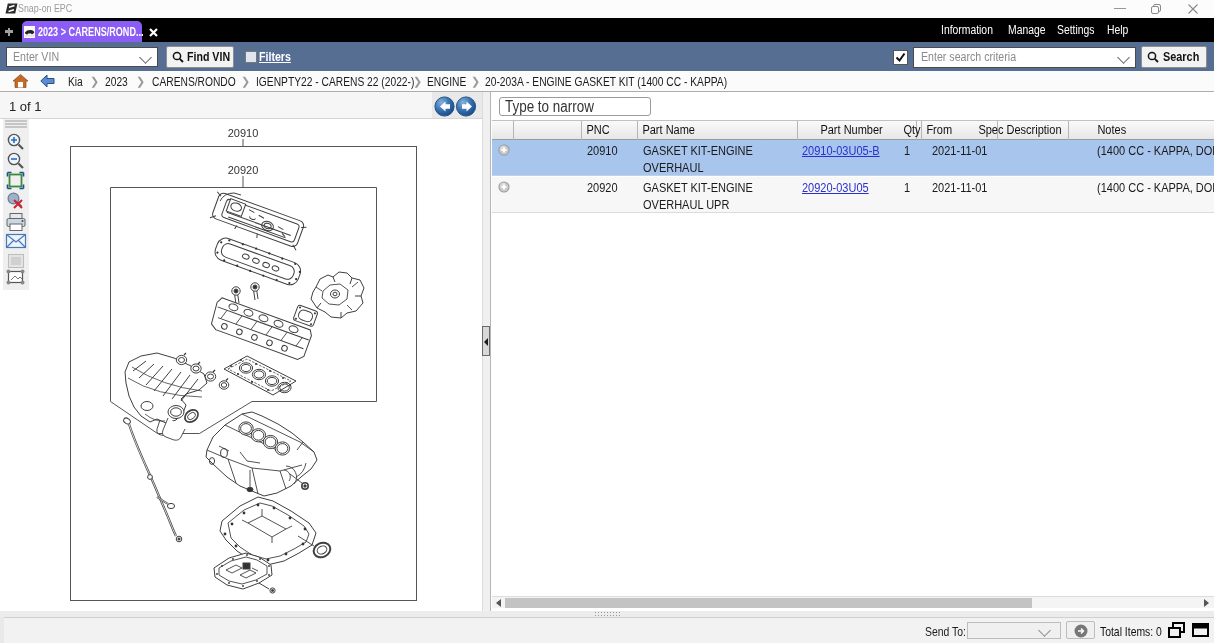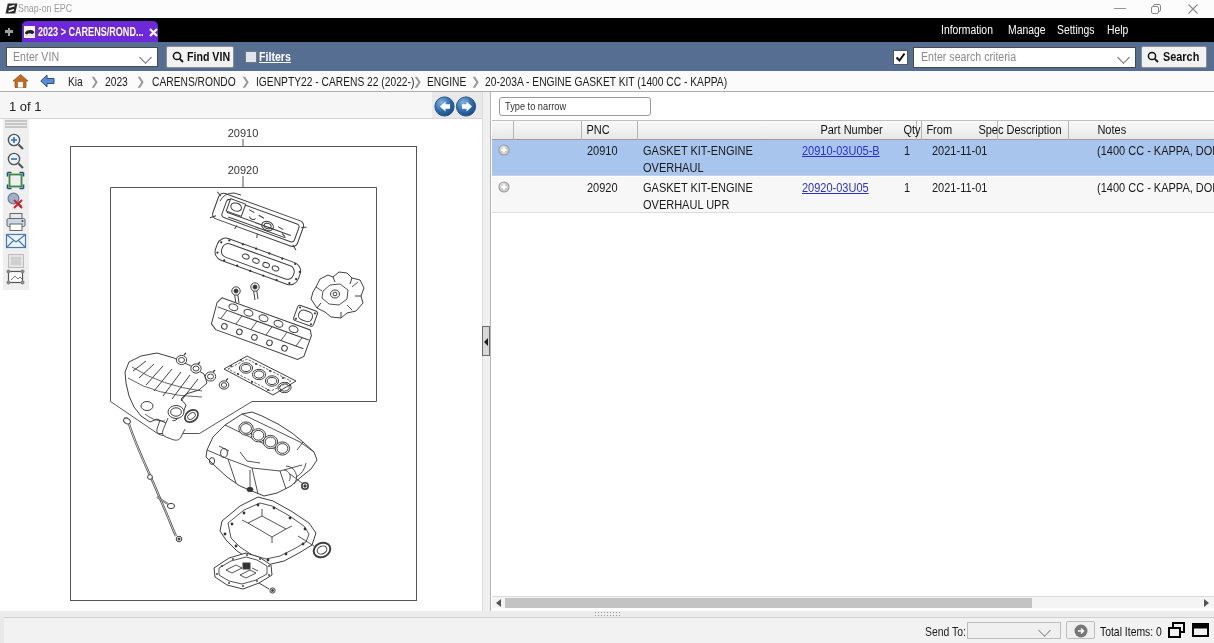--- a/index.html
+++ b/index.html
@@ -11,21 +11,21 @@
 
 #titlebar { position:absolute; left:0; top:0; width:1214px; height:18px; background:#fcfcfc; }
 #titletext { position:absolute; left:18px; top:2px; font-size:11.5px; color:#9b9b9b; }
 .winctl { position:absolute; top:0px; color:#8a8a8a; font-size:12px; }
 
 
 #tabbar { position:absolute; left:0; top:18px; width:1214px; height:24px; background:#000; }
 #plusbtn { position:absolute; left:5px; top:28px; width:7px; height:7px; }
 #plusbtn:before { content:""; position:absolute; left:0; top:2.4px; width:8px; height:2.6px; background:#9f9f9f; }
 #plusbtn:after { content:""; position:absolute; left:2.7px; top:0; width:2.6px; height:8px; background:#9f9f9f; }
-#tab { position:absolute; left:22px; top:21px; width:136px; height:21px; background:#6d28d9; border-radius:5px 5px 0 0; }
+#tab { position:absolute; left:22px; top:21px; width:120px; height:21px; background:#8b5cf6; border-radius:5px 5px 0 0; }
 #tabtxt { position:absolute; left:16px; top:4px; color:#fff; font-size:12px; font-weight:bold; white-space:nowrap; transform:scaleX(0.755); transform-origin:0 50%; }
 #tabx { position:absolute; left:127px; top:5px; }
 .menuitem { position:absolute; top:23px; color:#fff; font-size:12.5px; transform:scaleX(0.83); transform-origin:0 50%; white-space:nowrap; }
 
 
 #toolbar { position:absolute; left:0; top:42px; width:1214px; height:29px; background:#576e93; }
 #vininput { position:absolute; left:6px; top:47px; width:152px; height:20px; background:#fff; border:1px solid #4a4a4a; color:#8a8a8a; font-size:12.5px; line-height:18px; padding-left:6px; }
 #vininput span,#srchinput span { display:inline-block; transform:scaleX(0.85); transform-origin:0 50%; white-space:nowrap; }
 .chev { position:absolute; width:9px; height:9px; border-right:1.6px solid #666; border-bottom:1.6px solid #666; transform:rotate(45deg); }
 .btn { position:absolute; background:#f2f2f2; border:1px solid #8f8f8f; border-radius:2px; font-size:12.5px; font-weight:bold; color:#111; text-align:center; }
@@ -45,21 +45,21 @@
 #canvas { position:absolute; left:0; top:26px; width:482px; height:493px; background:#fff; border-top:1px solid #d5d5d5; }
 #lefttools { position:absolute; left:3px; top:27px; width:26px; height:171px; background:#efefef; }
 
 
 #divider { position:absolute; left:482px; top:92px; width:8px; height:519px; background:#f0f0f0; border-left:1px solid #dcdcdc; }
 #divhandle { position:absolute; left:482px; top:326px; width:8px; height:30px; background:#d8d8d8; border:1px solid #6a6a6a; }
 #divhandle:after { content:""; position:absolute; left:1px; top:11px; width:0; height:0; border-right:4px solid #1a1a1a; border-top:4px solid transparent; border-bottom:4px solid transparent; }
 
 
 #rightpanel { position:absolute; left:490px; top:92px; width:724px; height:519px; background:#fff; border-left:1px solid #b5b5b5; }
-#narrow { position:absolute; left:8px; top:5px; width:152px; height:19px; border:1px solid #9a9a9a; border-radius:3px; background:#fff; font-size:11px; color:#333; line-height:17px; padding-left:5px; }
+#narrow { position:absolute; left:8px; top:5px; width:152px; height:19px; border:1px solid #9a9a9a; border-radius:3px; background:#fff; font-size:16px; color:#333; line-height:17px; padding-left:5px; }
 #tblhead { position:absolute; left:1px; top:28px; width:723px; height:20px; background:linear-gradient(#fafafa,#e7e7e7); border-top:1px solid #c0c0c0; border-bottom:1px solid #9a9a9a; }
 .hcell { position:absolute; top:0; height:20px; border-right:1px solid #b5b5b5; font-size:12.5px; color:#111; line-height:19px; }
 .hcell span { display:inline-block; padding-left:5px; white-space:nowrap; transform:scaleX(0.88); transform-origin:0 50%; }
 .row { position:absolute; left:1px; width:723px; height:36px; }
 .cell { position:absolute; font-size:12.5px; color:#1a1a1a; line-height:17px; transform:scaleX(0.88); transform-origin:0 50%; white-space:nowrap; }
 a.plink { color:#2b32cc; text-decoration:underline; }
 
 
 #hscroll { position:absolute; left:1px; top:504px; width:723px; height:12px; background:#f4f4f4; border-top:1px solid #dcdcdc; }
 #hthumb { position:absolute; left:13px; top:1px; width:527px; height:10px; background:#c3c3c3; }
@@ -462,20 +462,21 @@
 
 <div id="divider"></div>
 <div id="divhandle"></div>
 
 <div id="rightpanel">
   <div id="narrow"><span class="sq" style="transform:scaleX(0.84)">Type to narrow</span></div>
   <div id="tblhead">
     <div class="hcell" style="left:0;width:22px"></div>
     <div class="hcell" style="left:22px;width:68px"></div>
     <div class="hcell" style="left:90px;width:56px"><span>PNC</span></div>
+    <div class="hcell" style="left:146px;width:160px"><span>Part Name</span></div>
     <div class="hcell" style="left:324px;width:101px"><span>Part Number</span></div>
     <div class="hcell" style="left:407px;width:23px"><span>Qty</span></div>
     <div class="hcell" style="left:430px;width:76px"><span>From</span></div>
     <div class="hcell" style="left:482px;width:95px"><span>Spec Description</span></div>
     <div class="hcell" style="left:601px;width:123px;border-right:none"><span>Notes</span></div>
   </div>
   <div class="row" style="top:48px;background:#a7c5ed;border-bottom:1px solid #c0d2e8">
     <svg class="abs" style="left:6px;top:4px" width="12" height="12" viewBox="0 0 12 12">
         <circle cx="6" cy="6" r="5.6" fill="#9c9c9c"></circle>
         <circle cx="6" cy="6" r="4.6" fill="#c9c9c9"></circle>

